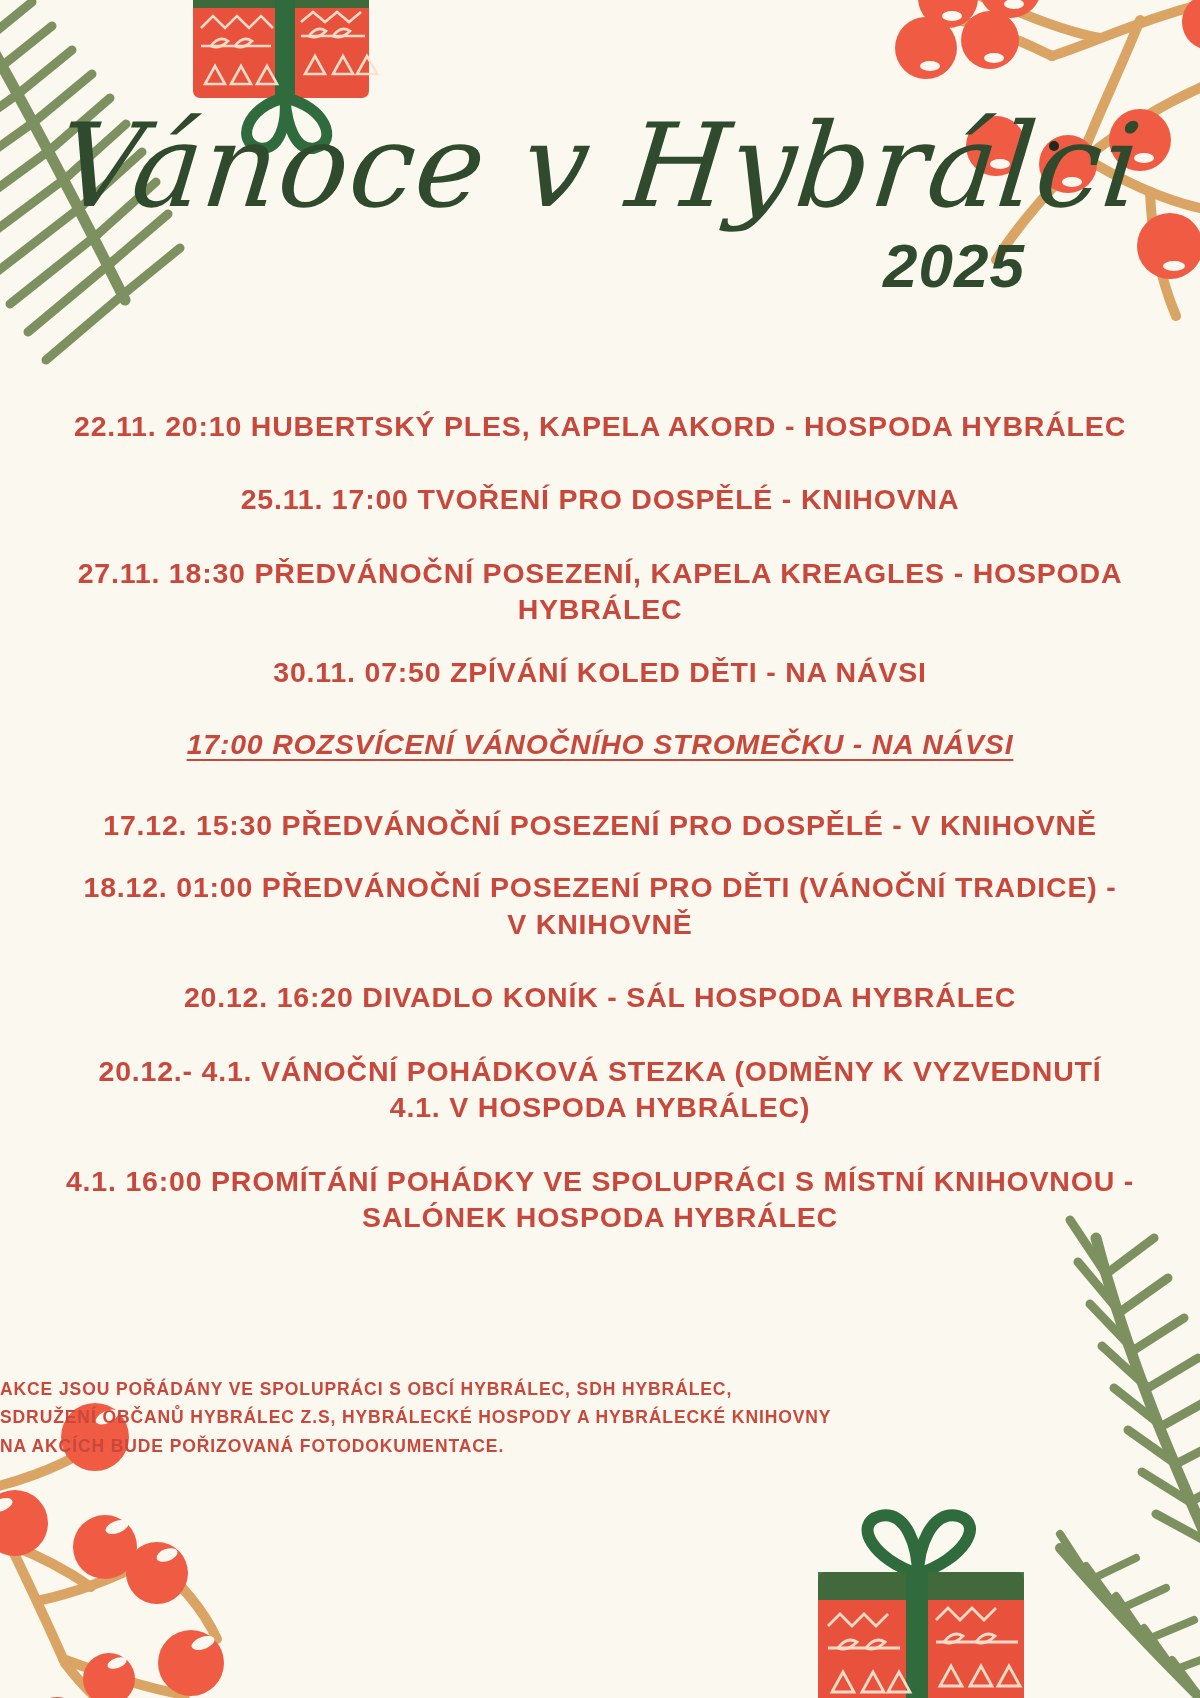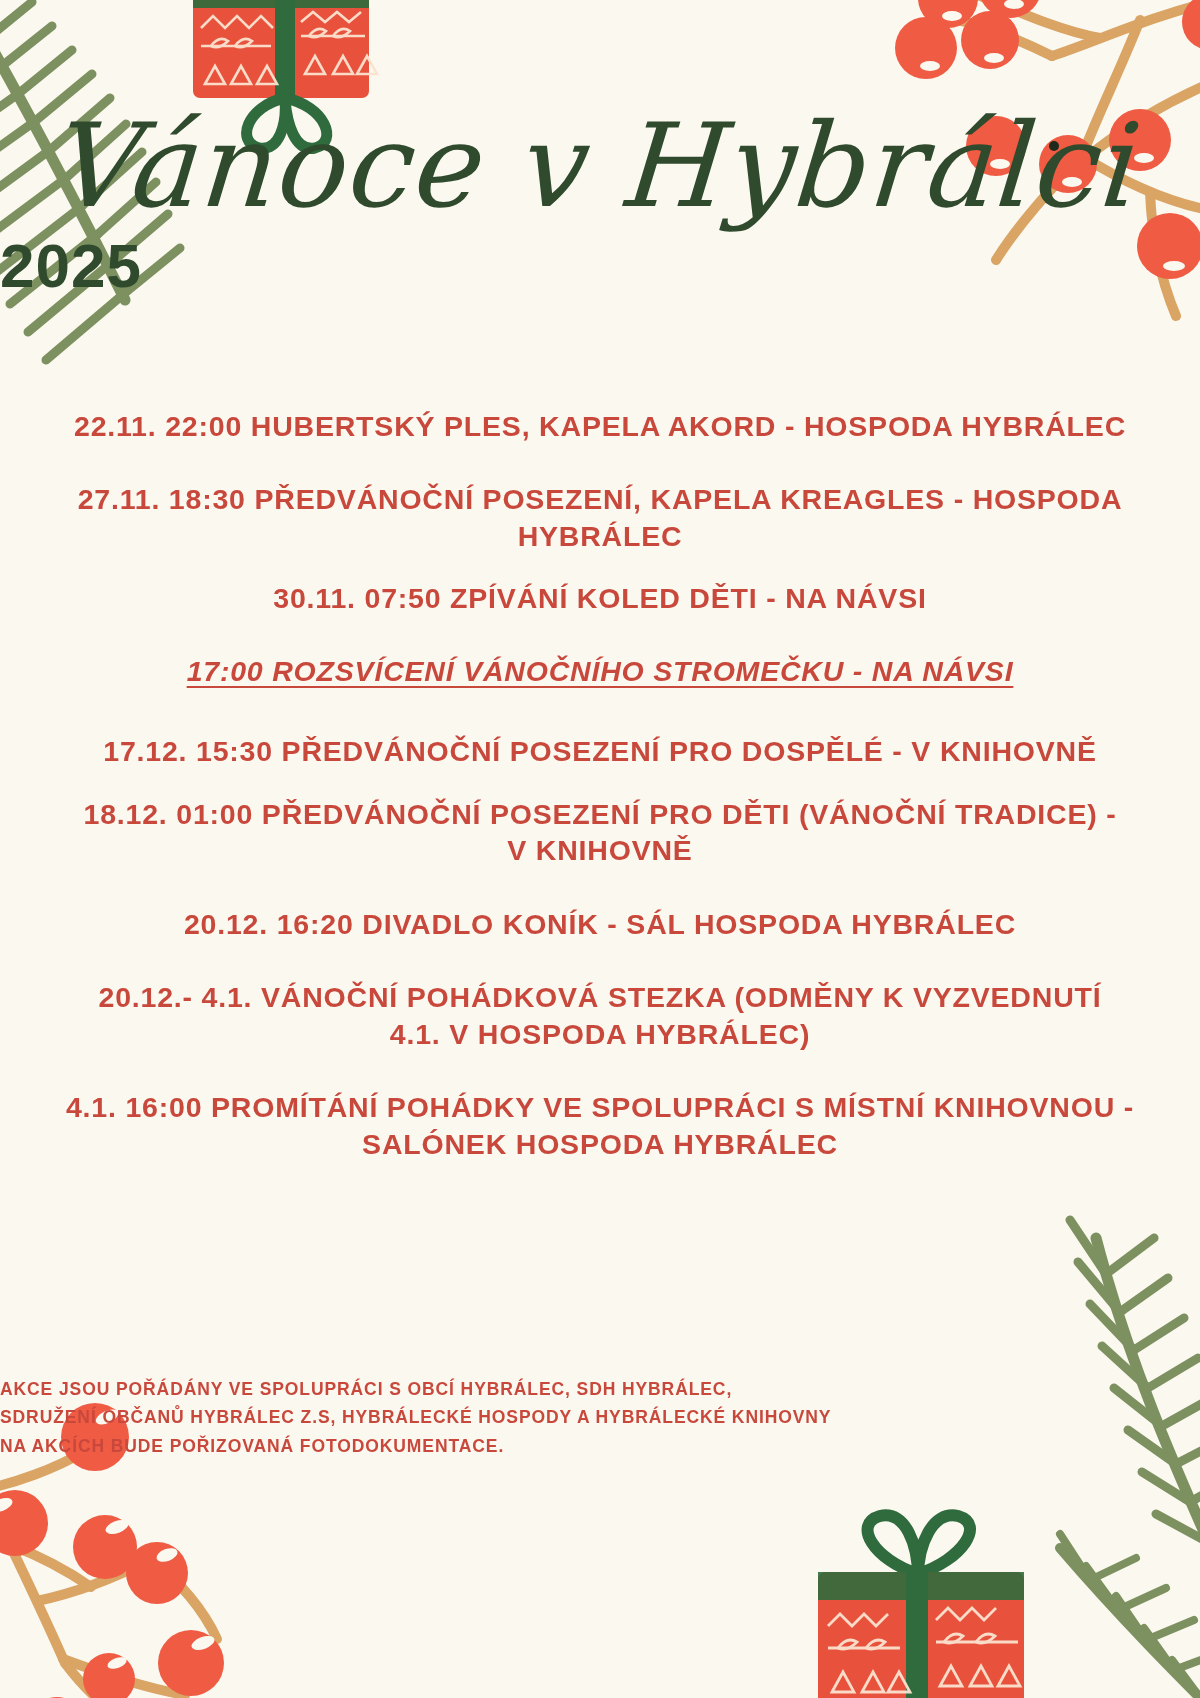--- a/index.html
+++ b/index.html
@@ -63,22 +63,23 @@
     margin: 0;
     transform: skewX(-6deg);
   }
   .year {
     font-family: "Liberation Sans", sans-serif;
     font-weight: 700;
     font-size: 62px;
     color: #2f4a2c;
     margin: 6px 0 0 0;
     padding-right: 175px;
-    text-align: left;
+    text-align: right;
     letter-spacing: 1px;
+    font-style: italic;
   }
 
   .events {
     position: absolute;
     top: 408px;
     left: 0;
     width: 1200px;
     padding: 0 18px;
     box-sizing: border-box;
   }
@@ -308,21 +309,22 @@
   </svg>
 
   <div class="content">
 
     <div class="title-wrap">
       <div class="title">Vánoce v Hybrálci</div>
       <div class="year">2025</div>
     </div>
 
     <div class="events">
-      <div class="event">22.11. 22:00 HUBERTSKÝ PLES, KAPELA AKORD - HOSPODA HYBRÁLEC</div>
+      <div class="event">22.11. 20:10 HUBERTSKÝ PLES, KAPELA AKORD - HOSPODA HYBRÁLEC</div>
+      <div class="event">25.11. 17:00 TVOŘENÍ PRO DOSPĚLÉ - KNIHOVNA</div>
       <div class="event tight">27.11. 18:30 PŘEDVÁNOČNÍ POSEZENÍ, KAPELA KREAGLES - HOSPODA
 HYBRÁLEC</div>
       <div class="event tight">30.11. 07:50 ZPÍVÁNÍ KOLED DĚTI  - NA NÁVSI</div>
       <div class="event highlight">17:00 ROZSVÍCENÍ VÁNOČNÍHO STROMEČKU - NA NÁVSI </div>
       <div class="event tight">17.12. 15:30 PŘEDVÁNOČNÍ POSEZENÍ PRO DOSPĚLÉ - V KNIHOVNĚ</div>
       <div class="event">18.12. 01:00 PŘEDVÁNOČNÍ POSEZENÍ PRO DĚTI (VÁNOČNÍ TRADICE) -
 V KNIHOVNĚ</div>
       <div class="event">20.12. 16:20 DIVADLO KONÍK - SÁL HOSPODA HYBRÁLEC</div>
       <div class="event">20.12.- 4.1. VÁNOČNÍ POHÁDKOVÁ STEZKA (ODMĚNY K VYZVEDNUTÍ
 4.1. V HOSPODA HYBRÁLEC)</div>

